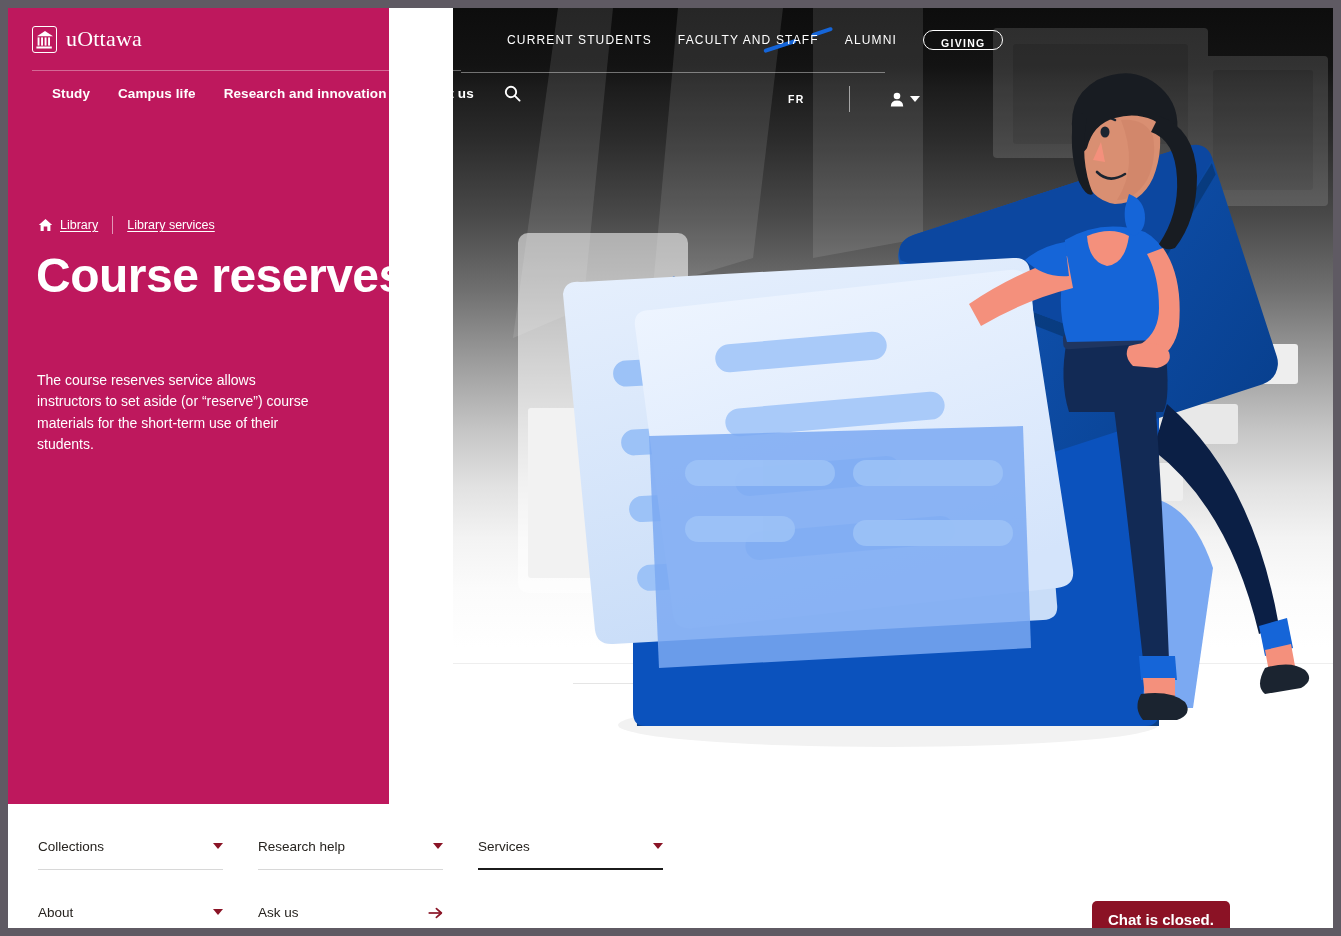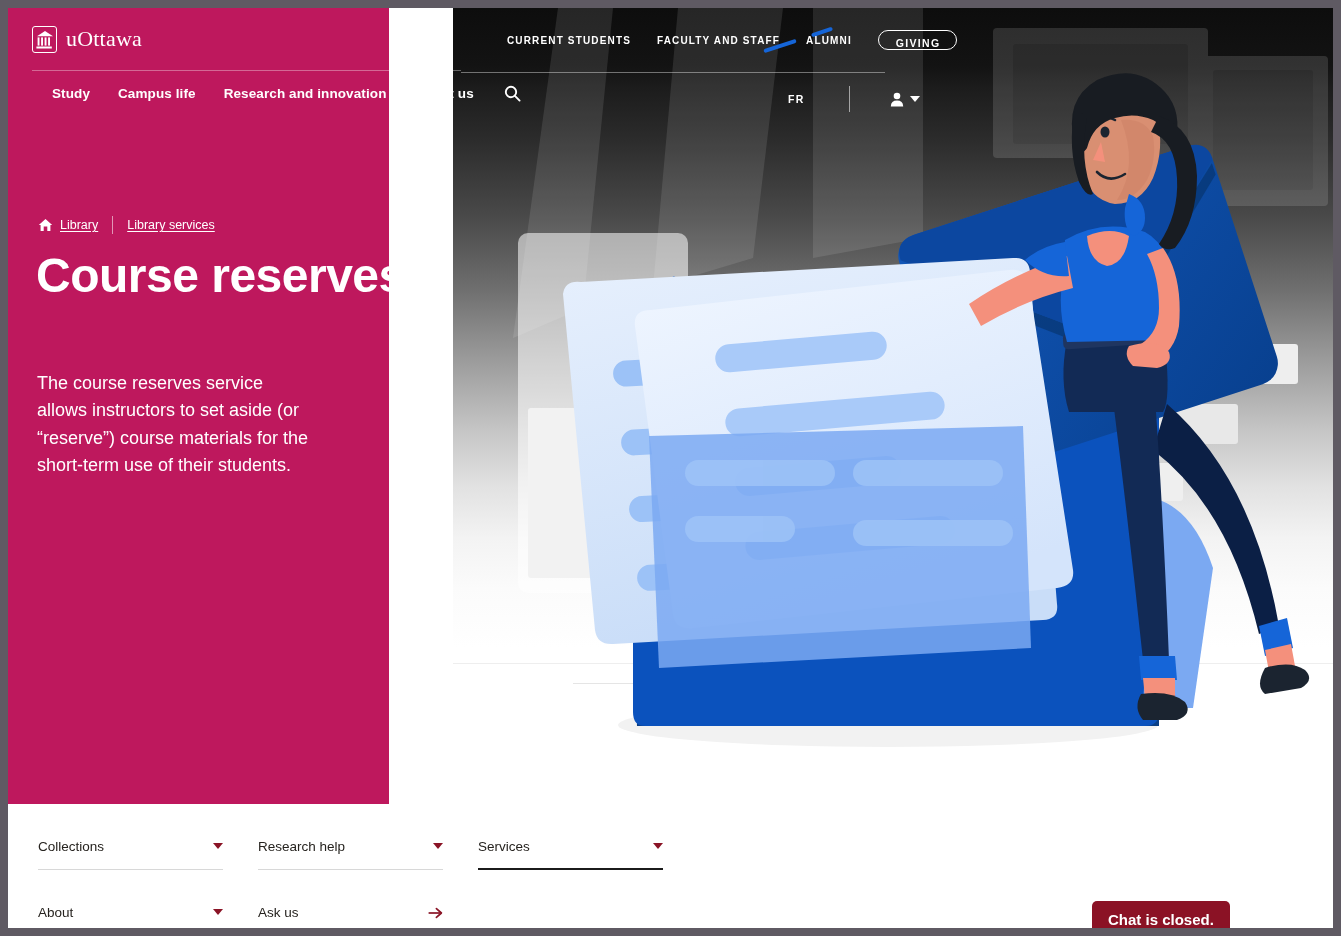--- a/index.html
+++ b/index.html
@@ -59,22 +59,22 @@
     position: absolute;
     left: 445px; top: 0;
     width: 880px; height: 64px;
     display: flex; align-items: center;
     padding-left: 54px;
     gap: 26px;
     z-index: 40;
   }
   .util-link {
     color: #ffffff;
-    font-size: 10px;
-    font-weight: 700;
+    font-size: 12px;
+    font-weight: 400;
     letter-spacing: 1.15px;
     text-decoration: none;
     white-space: nowrap;
   }
   .giving-btn {
     color: #ffffff;
     font-size: 10.5px;
     font-weight: 700;
     letter-spacing: 1.3px;
     border: 1.5px solid #ffffff;
@@ -204,21 +204,21 @@
     color: #ffffff;
     font-size: 48px;
     font-weight: 700;
     line-height: 1.18;
     letter-spacing: -0.5px;
   }
   .hero-desc {
     position: absolute; left: 29px; top: 362px;
     width: 272px;
     color: #ffffff;
-    font-size: 18px;
+    font-size: 14px;
     line-height: 1.52;
   }
 
   
   .bottombar {
     position: absolute;
     left: 0; top: 796px;
     width: 1325px; height: 124px;
     background: #ffffff;
   }

